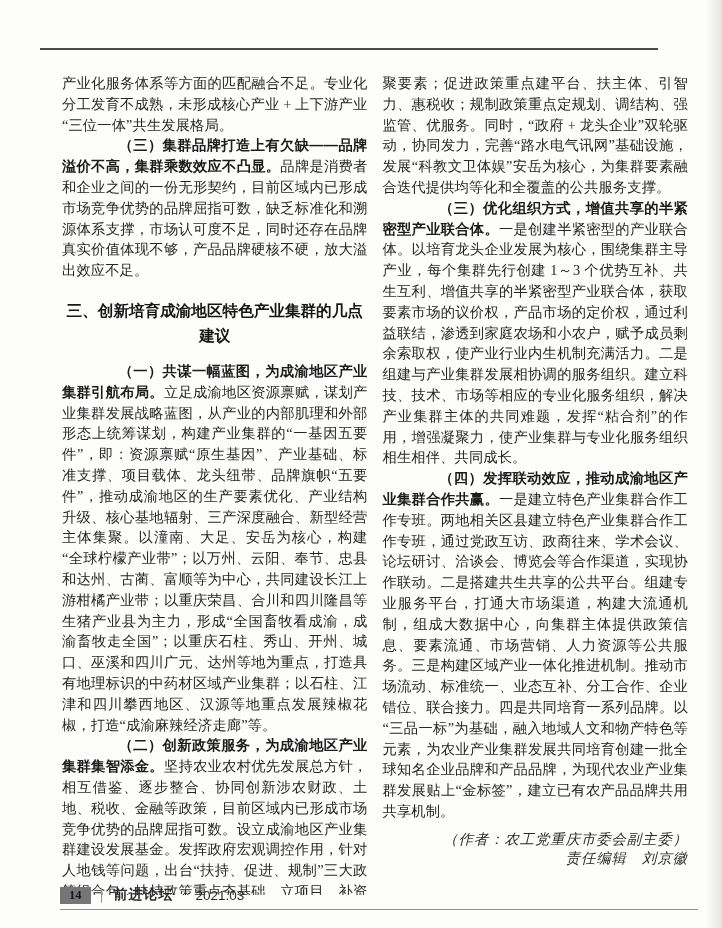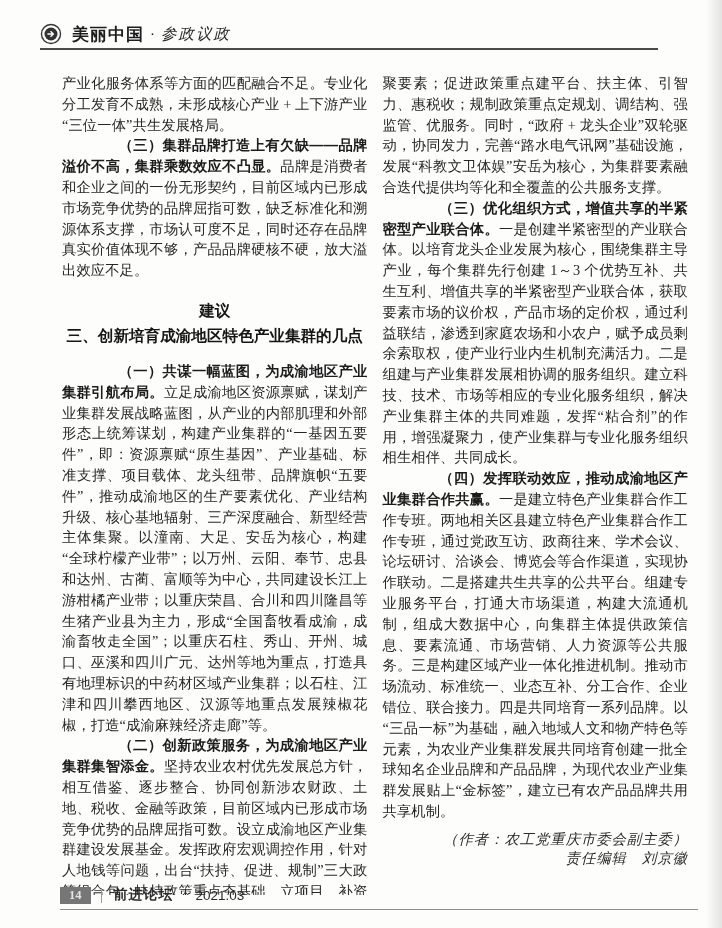--- a/index.html
+++ b/index.html
@@ -55,59 +55,47 @@
     text-align:right;font-style:italic;font-size:14.3px;
     letter-spacing:1px;color:#2a2a2a;
   }
   
   .footer{
     position:absolute;left:60px;right:24px;bottom:18px;height:22px;
     border-bottom:1px solid #8f8f8f;display:flex;align-items:center;
     padding-bottom:3px;
   }
   .page-number-box{
-    background:#767676;color:#e5e5e5;
+    background:#767676;color:#0f172a;
     font-family:"Liberation Serif","DejaVu Serif",serif;font-weight:bold;
     font-size:12.5px;line-height:17px;padding:0 9px;letter-spacing:0;
   }
   .footer-divider{width:1px;height:15px;background:#9a9a9a;margin:0 12px 0 10px;}
   .journal-name{
     font-family:"Liberation Sans","DejaVu Sans",sans-serif;
     font-weight:bold;font-size:14px;color:#2a2a2a;letter-spacing:1px;text-align:right;
   }
   .issue{font-size:13.5px;color:#2a2a2a;margin-left:22px;
     font-family:"Liberation Sans","DejaVu Sans",sans-serif;text-align:center;}
 </style>
 </head>
 <body>
 
 <div class="page">
 
-  <div class="header">
-    <span class="logo">
-      <svg viewBox="0 0 24 24" width="22" height="22" aria-hidden="true">
-        <circle cx="12" cy="12" r="10.4" fill="none" stroke="#333333" stroke-width="1.5"></circle>
-        <circle cx="12" cy="12" r="7.1" fill="#333333"></circle>
-        <path d="M8.6 12 H14.2 M11.8 9.4 L14.6 12 L11.8 14.6" fill="none" stroke="#ffffff" stroke-width="1.5" stroke-linecap="round" stroke-linejoin="round"></path>
-      </svg>
-    </span>
-    <span class="title-main">美丽中国</span>
-    <span class="dot">·</span>
-    <span class="title-sub">参政议政</span>
-  </div>
   <div class="header-rule"></div>
 
   <div class="columns">
 
     <div class="col">
       <p>产业化服务体系等方面的匹配融合不足。专业化分工发育不成熟，未形成核心产业 + 上下游产业“三位一体”共生发展格局。</p>
       <p class="indent"><span class="lead">（三）集群品牌打造上有欠缺——品牌溢价不高，集群乘数效应不凸显。</span><span>品牌是消费者和企业之间的一份无形契约，目前区域内已形成市场竞争优势的品牌屈指可数，缺乏标准化和溯源体系支撑，市场认可度不足，同时还存在品牌真实价值体现不够，产品品牌硬核不硬，放大溢出效应不足。</span></p>
       <div class="section-heading">
+        <div>三、创新培育成渝地区特色产业集群的几点</div>
         <div>建议</div>
-        <div>三、创新培育成渝地区特色产业集群的几点</div>
       </div>
       <p class="indent"><span class="lead">（一）共谋一幅蓝图，为成渝地区产业集群引航布局。</span><span>立足成渝地区资源禀赋，谋划产业集群发展战略蓝图，从产业的内部肌理和外部形态上统筹谋划，构建产业集群的“一基因五要件”，即：资源禀赋“原生基因”、产业基础、标准支撑、项目载体、龙头纽带、品牌旗帜“五要件”，推动成渝地区的生产要素优化、产业结构升级、核心基地辐射、三产深度融合、新型经营主体集聚。以潼南、大足、安岳为核心，构建“全球柠檬产业带”；以万州、云阳、奉节、忠县和达州、古蔺、富顺等为中心，共同建设长江上游柑橘产业带；以重庆荣昌、合川和四川隆昌等生猪产业县为主力，形成“全国畜牧看成渝，成渝畜牧走全国”；以重庆石柱、秀山、开州、城口、巫溪和四川广元、达州等地为重点，打造具有地理标识的中药材区域产业集群；以石柱、江津和四川攀西地区、汉源等地重点发展辣椒花椒，打造“成渝麻辣经济走廊”等。</span></p>
       <p class="indent"><span class="lead">（二）创新政策服务，为成渝地区产业集群集智添金。</span><span>坚持农业农村优先发展总方针，相互借鉴、逐步整合、协同创新涉农财政、土地、税收、金融等政策，目前区域内已形成市场竞争优势的品牌屈指可数。设立成渝地区产业集群建设发展基金。发挥政府宏观调控作用，针对人地钱等问题，出台“扶持、促进、规制”三大政策组合包，扶持政策重点夯基础、立项目、补资金、</span></p>
     </div>
 
     <div class="col">
       <p>聚要素；促进政策重点建平台、扶主体、引智力、惠税收；规制政策重点定规划、调结构、强监管、优服务。同时，“政府 + 龙头企业”双轮驱动，协同发力，完善“路水电气讯网”基础设施，发展“科教文卫体娱”安岳为核心，为集群要素融合迭代提供均等化和全覆盖的公共服务支撑。</p>
       <p class="indent"><span class="lead">（三）优化组织方式，增值共享的半紧密型产业联合体。</span><span>一是创建半紧密型的产业联合体。以培育龙头企业发展为核心，围绕集群主导产业，每个集群先行创建 1～3 个优势互补、共生互利、增值共享的半紧密型产业联合体，获取要素市场的议价权，产品市场的定价权，通过利益联结，渗透到家庭农场和小农户，赋予成员剩余索取权，使产业行业内生机制充满活力。二是组建与产业集群发展相协调的服务组织。建立科技、技术、市场等相应的专业化服务组织，解决产业集群主体的共同难题，发挥“粘合剂”的作用，增强凝聚力，使产业集群与专业化服务组织相生相伴、共同成长。</span></p>
       <p class="indent"><span class="lead">（四）发挥联动效应，推动成渝地区产业集群合作共赢。</span><span>一是建立特色产业集群合作工作专班。两地相关区县建立特色产业集群合作工作专班，通过党政互访、政商往来、学术会议、论坛研讨、洽谈会、博览会等合作渠道，实现协作联动。二是搭建共生共享的公共平台。组建专业服务平台，打通大市场渠道，构建大流通机制，组成大数据中心，向集群主体提供政策信息、要素流通、市场营销、人力资源等公共服务。三是构建区域产业一体化推进机制。推动市场流动、标准统一、业态互补、分工合作、企业错位、联合接力。四是共同培育一系列品牌。以“三品一标”为基础，融入地域人文和物产特色等元素，为农业产业集群发展共同培育创建一批全球知名企业品牌和产品品牌，为现代农业产业集群发展贴上“金标签”，建立已有农产品品牌共用共享机制。</span></p>
       <div class="author-note">（作者：农工党重庆市委会副主委）</div>

